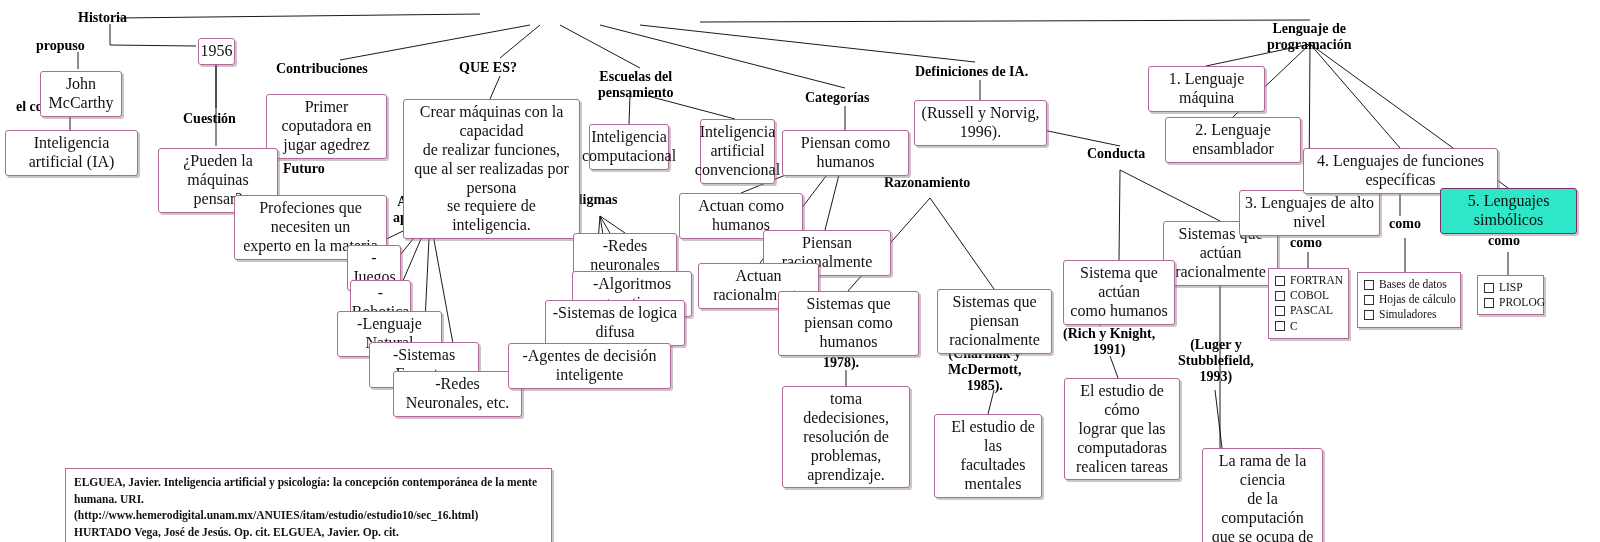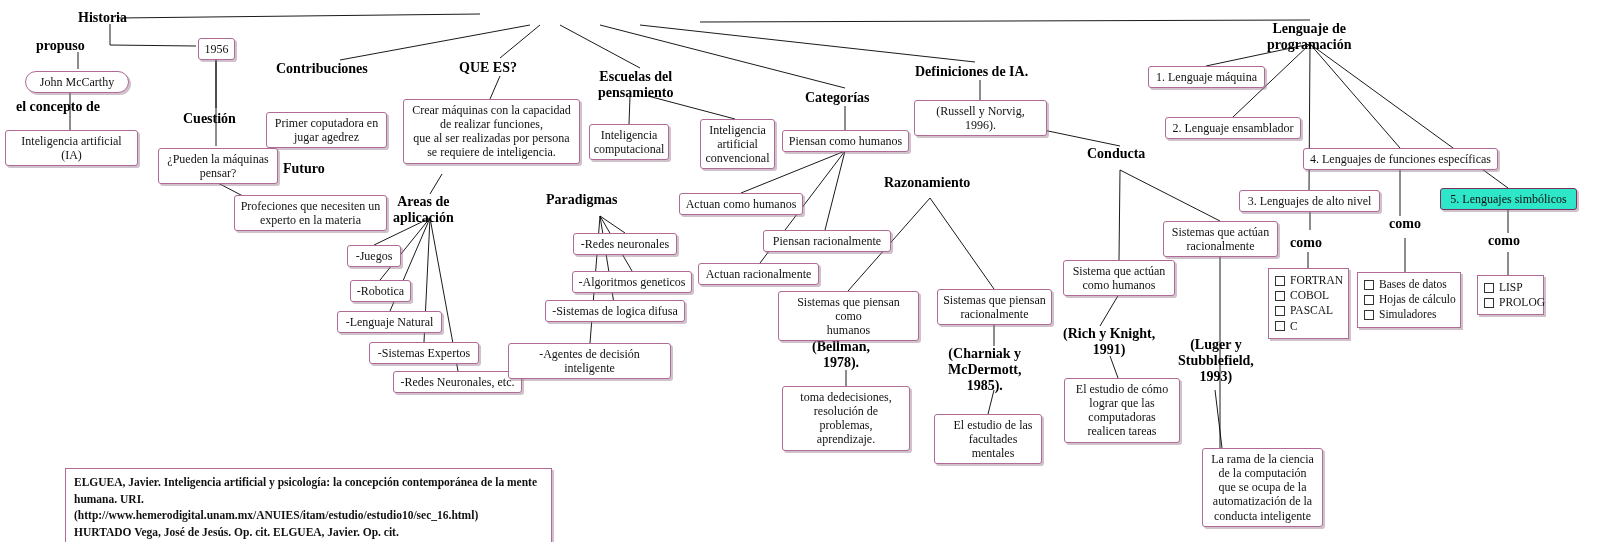--- a/index.html
+++ b/index.html
@@ -25,21 +25,21 @@
   }
   .node {
     position: absolute;
     box-sizing: border-box;
     background: #ffffff;
     border: 1px solid #b06a96;
     border-radius: 3px;
     box-shadow: 2px 2px 0 rgba(150,120,140,0.45);
     color: #111111;
     font-family: "Liberation Serif", serif;
-    font-size: 12px;
+    font-size: 16px;
     line-height: 1.18;
     text-align: center;
     padding: 3px 5px;
     display: flex;
     align-items: center;
     justify-content: center;
     white-space: pre-line;
   }
   .node.left { text-align: left; justify-content: flex-start; }
   .label {
@@ -201,23 +201,23 @@
 McDermott,
 1985).</div>
       <div class="label" style="left: 1267px; top: 21px;">Lenguaje de
 programación</div>
       <div class="label" style="left: 1290px; top: 235px;">como</div>
       <div class="label" style="left: 1389px; top: 216px;">como</div>
       <div class="label" style="left: 1488px; top: 233px;">como</div>
     </div>
   <div id="nodes-layer">
       <div class="node" style="left: 198px; top: 38px; width: 37px; min-height: 19px;">1956</div>
-      <div class="node" style="left: 25px; top: 71px; width: 104px; min-height: 22px; border-radius: 11px;">John McCarthy</div>
+      <div class="node" style="left: 40px; top: 71px; width: 82px; min-height: 22px;">John McCarthy</div>
       <div class="node" style="left: 5px; top: 130px; width: 133px; min-height: 22px;">Inteligencia artificial (IA)</div>
-      <div class="node" style="left: 266px; top: 112px; width: 121px; min-height: 34px;">Primer coputadora en
+      <div class="node" style="left: 266px; top: 94px; width: 121px; min-height: 34px;">Primer coputadora en
 jugar agedrez</div>
       <div class="node" style="left: 158px; top: 148px; width: 120px; min-height: 34px;">¿Pueden la máquinas
 pensar?</div>
       <div class="node" style="left: 234px; top: 195px; width: 153px; min-height: 34px;">Profeciones que necesiten un
 experto en la materia</div>
       <div class="node" style="left: 403px; top: 99px; width: 177px; min-height: 59px;">Crear máquinas con la capacidad
 de realizar funciones,
 que al ser realizadas por persona
 se requiere de inteligencia.</div>
       <div class="node" style="left: 347px; top: 245px; width: 54px; min-height: 21px;">-Juegos</div>

